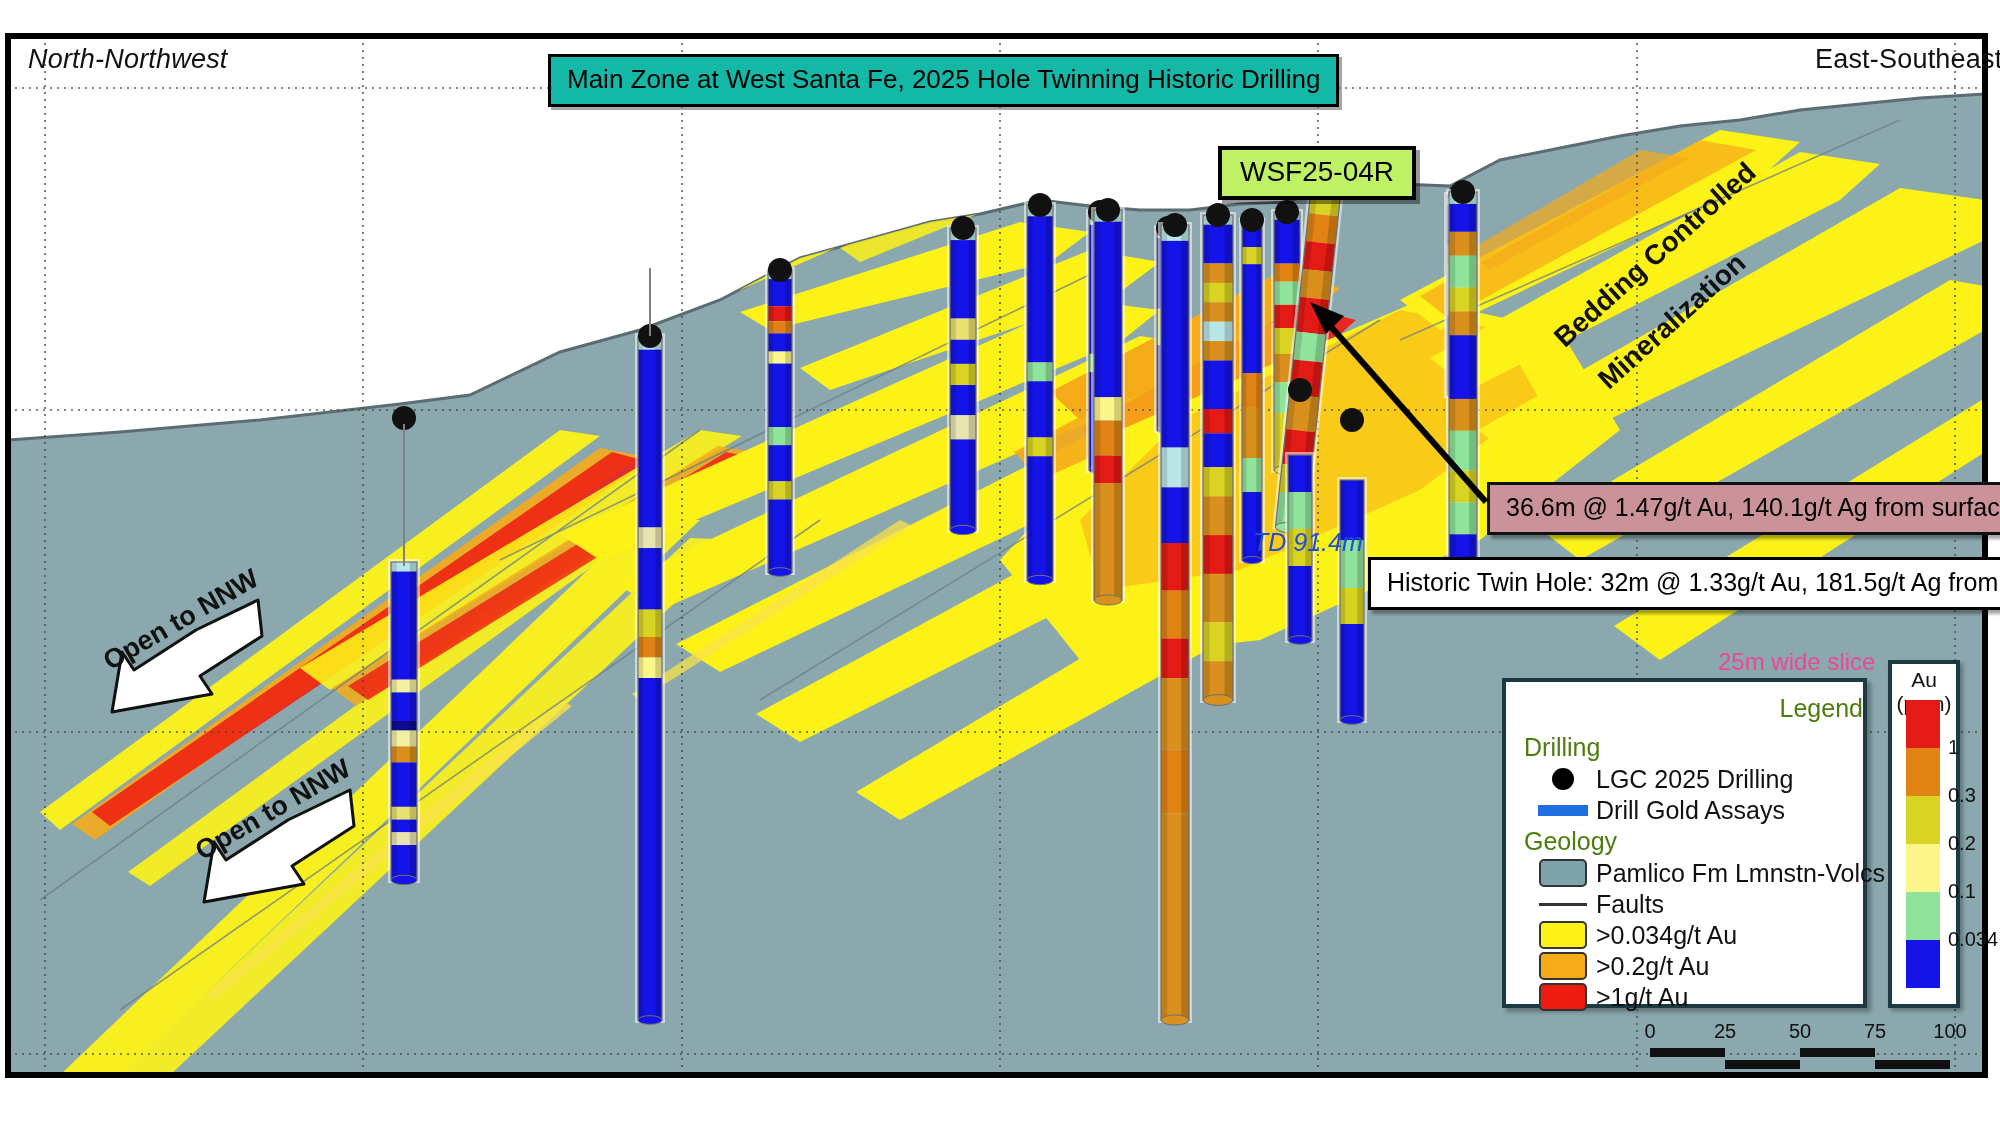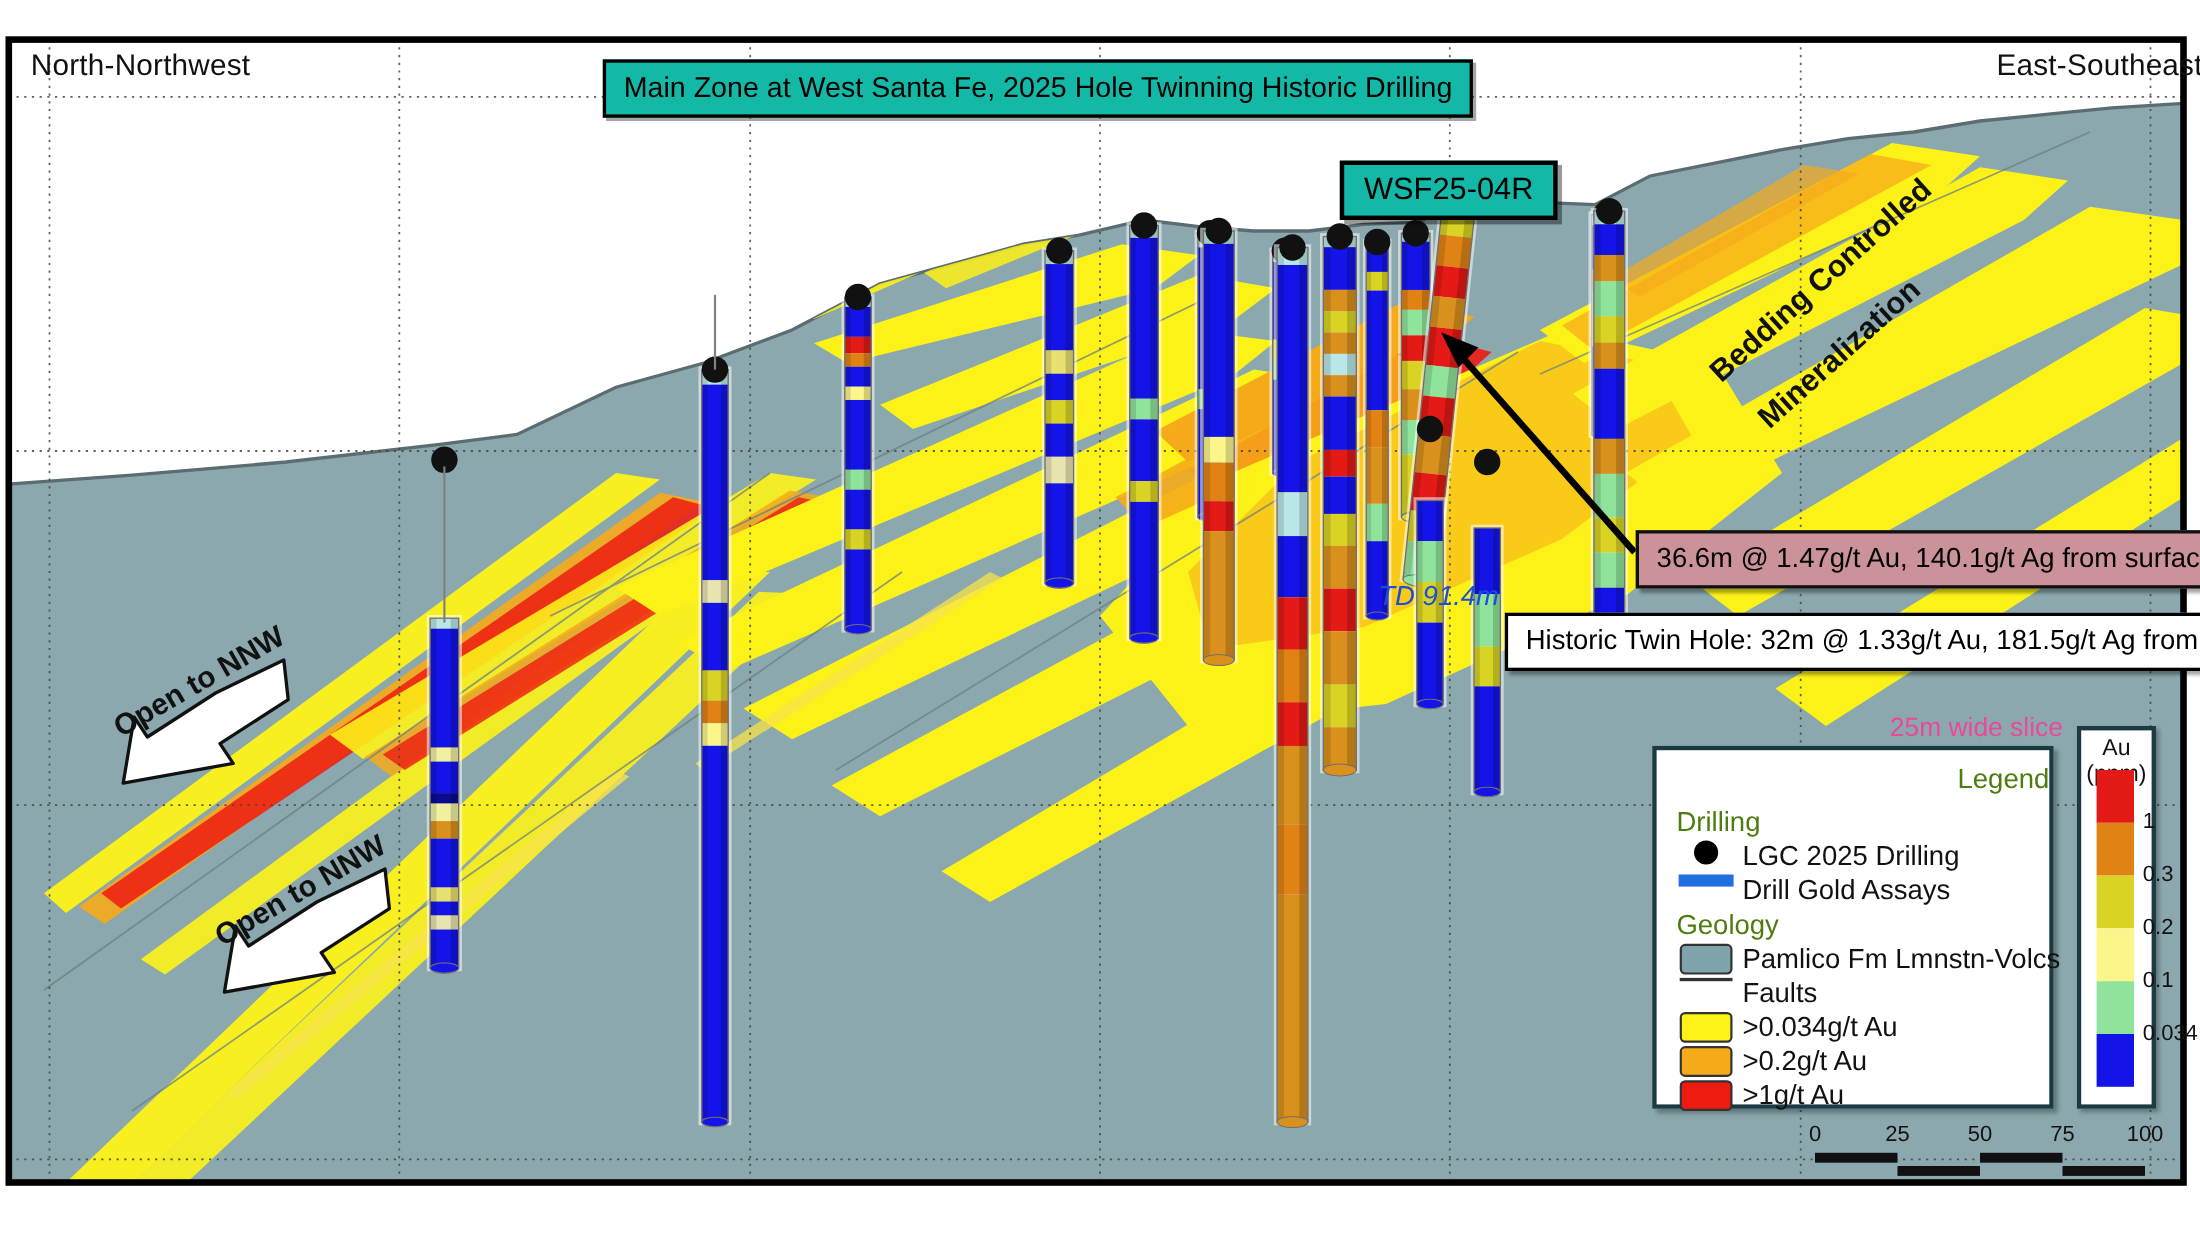--- a/index.html
+++ b/index.html
@@ -9,21 +9,21 @@
   #svgroot{position:absolute;left:0;top:0;width:2000px;height:1125px;}
 
   .lbl{position:absolute;white-space:nowrap;color:#111;}
 
   .compass{font-size:27px;letter-spacing:.2px;}
 
   .titlebox{position:absolute;background:#14b8a6;border:3px solid #000;
             padding:7px 16px 9px 16px;font-size:26px;white-space:nowrap;
             box-shadow:3px 3px 0 rgba(0,0,0,.35);}
 
-  .holebox{position:absolute;background:#14b8a6;border:4px solid #000;
+  .holebox{position:absolute;background:#bef264;border:4px solid #000;
            padding:6px 18px 8px 18px;font-size:28px;white-space:nowrap;
            box-shadow:4px 4px 0 rgba(0,0,0,.4);}
 
   .callout-pink{position:absolute;background:#cb9399;border:3px solid #111;
            padding:8px 16px 10px 16px;font-size:25px;white-space:nowrap;
            box-shadow:4px 4px 3px rgba(0,0,0,.35);}
 
   .callout-white{position:absolute;background:#fff;border:3px solid #000;
            padding:8px 16px 10px 16px;font-size:25px;white-space:nowrap;
            box-shadow:4px 4px 3px rgba(0,0,0,.35);}
@@ -36,21 +36,21 @@
 
   .arrow-text{position:absolute;font-size:27px;font-weight:700;color:#111;
               transform-origin:0 0;}
 
   
   #legend{position:absolute;left:1502px;top:678px;width:365px;height:330px;
           background:#fff;border:4px solid #1b3a44;box-sizing:border-box;
           padding:10px 0 0 18px;box-shadow:4px 4px 4px rgba(0,0,0,.3);}
   #legend .head{font-size:25px;color:#4d7c0f;margin:2px 0 10px 0;text-align:right;}
   #legend .sub{font-size:25px;color:#4d7c0f;margin:2px 0 2px 0;}
-  #legend .row{display:flex;align-items:flex-start;height:30px;margin:1px 0;}
+  #legend .row{display:flex;align-items:center;height:30px;margin:1px 12px;}
   #legend .row .sw{width:54px;flex:0 0 54px;display:flex;align-items:center;
                    justify-content:center;margin-right:6px;}
   #legend .row .tx{font-size:25px;color:#111;white-space:nowrap;}
   .sw-dot{width:22px;height:22px;border-radius:50%;background:#000;}
   .sw-bar{width:50px;height:11px;background:#1f6fe0;}
   .sw-line{width:48px;height:3px;background:#333;}
   .sw-box{width:44px;height:24px;border:2px solid #333;border-radius:5px;}
 
   
   #cbar{position:absolute;left:1888px;top:660px;width:72px;height:348px;
@@ -459,21 +459,21 @@
     <g>
       <polygon points="258,600 262,636 200,676 212,694 112,712 122,652 134,670 196,630" fill="#ffffff" stroke="#111" stroke-width="3" stroke-linejoin="round"></polygon>
     </g>
     <g>
       <polygon points="350,790 354,826 292,866 304,884 204,902 214,842 226,860 288,820" fill="#ffffff" stroke="#111" stroke-width="3" stroke-linejoin="round"></polygon>
     </g>
 
     <rect x="8" y="36" width="1977" height="1039" fill="none" stroke="#000" stroke-width="6"></rect>
   </svg>
 
-  <div class="lbl compass" style="left:28px;top:44px;">North-Northwest</div>
+  <div class="lbl compass" style="left:28px;top:44px;font-style:italic;">North-Northwest</div>
 
   <div class="lbl compass" style="left:1815px;top:44px;">East-Southeast</div>
 
   <div class="titlebox" style="left:548px;top:54px;">Main Zone at West Santa Fe, 2025 Hole Twinning Historic Drilling</div>
 
   <div class="holebox" style="left:1218px;top:146px;">WSF25-04R</div>
 
   <div class="td-lbl" style="left:1253px;top:528px;">TD 91.4m</div>
 
   <div class="callout-pink" style="left:1487px;top:482px;">36.6m @ 1.47g/t Au, 140.1g/t Ag from surface</div>

